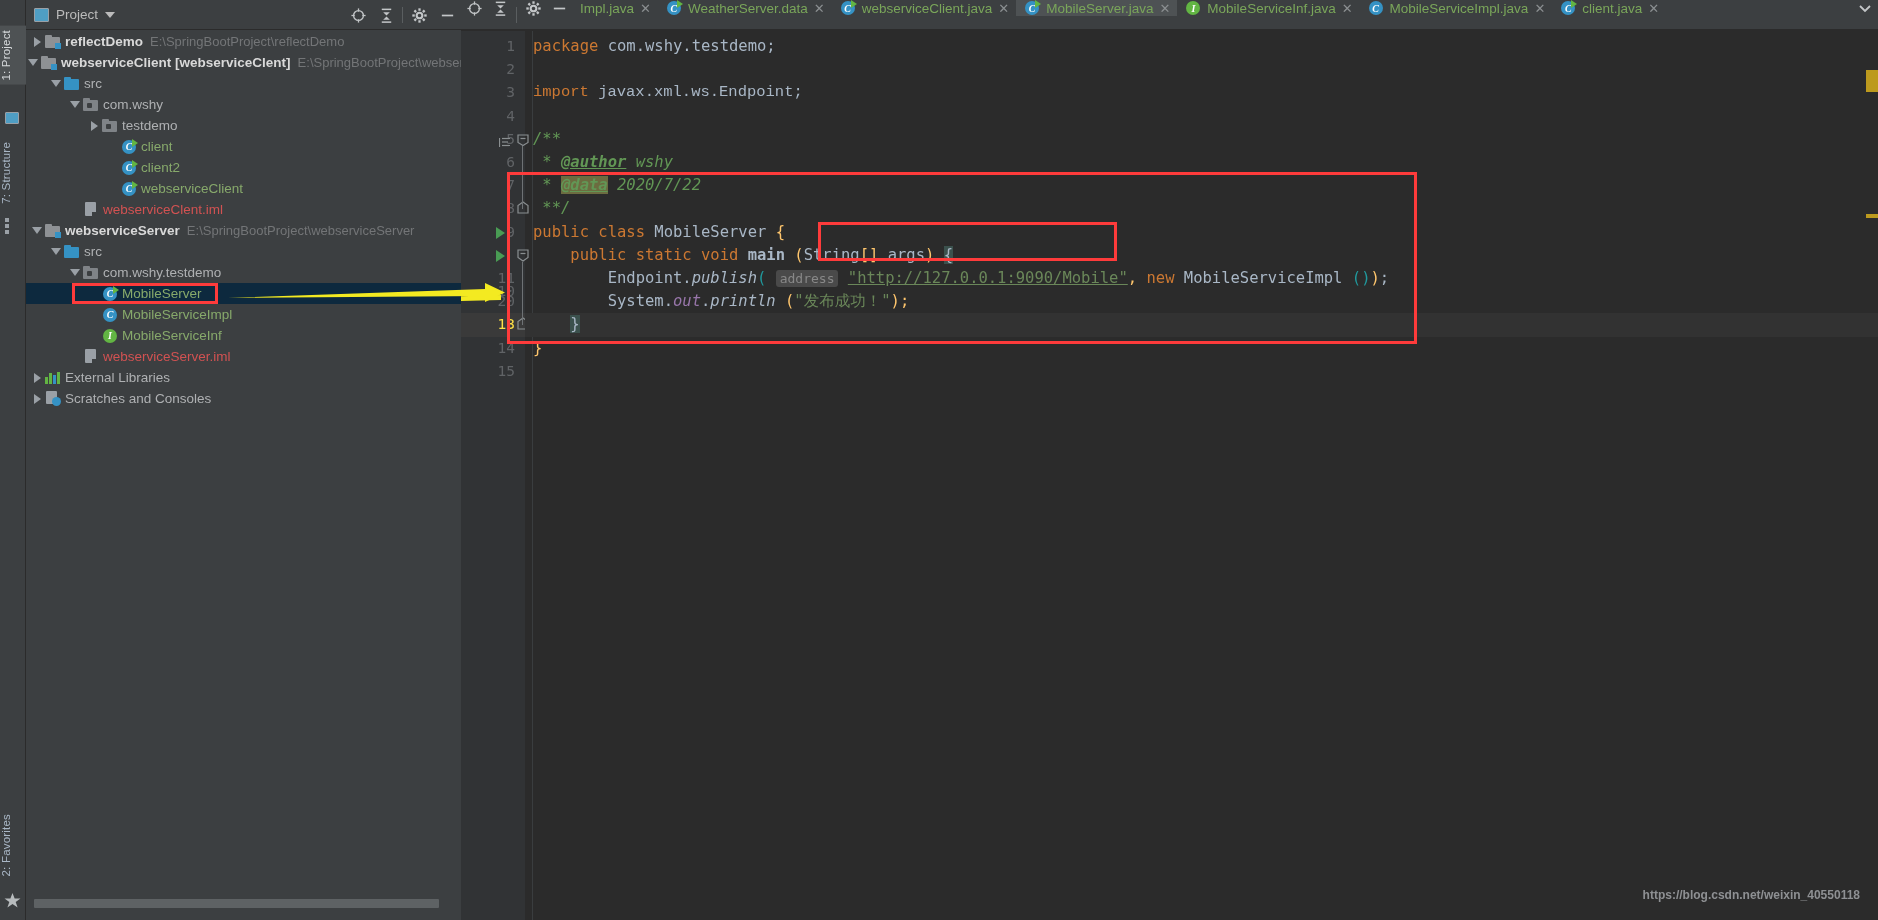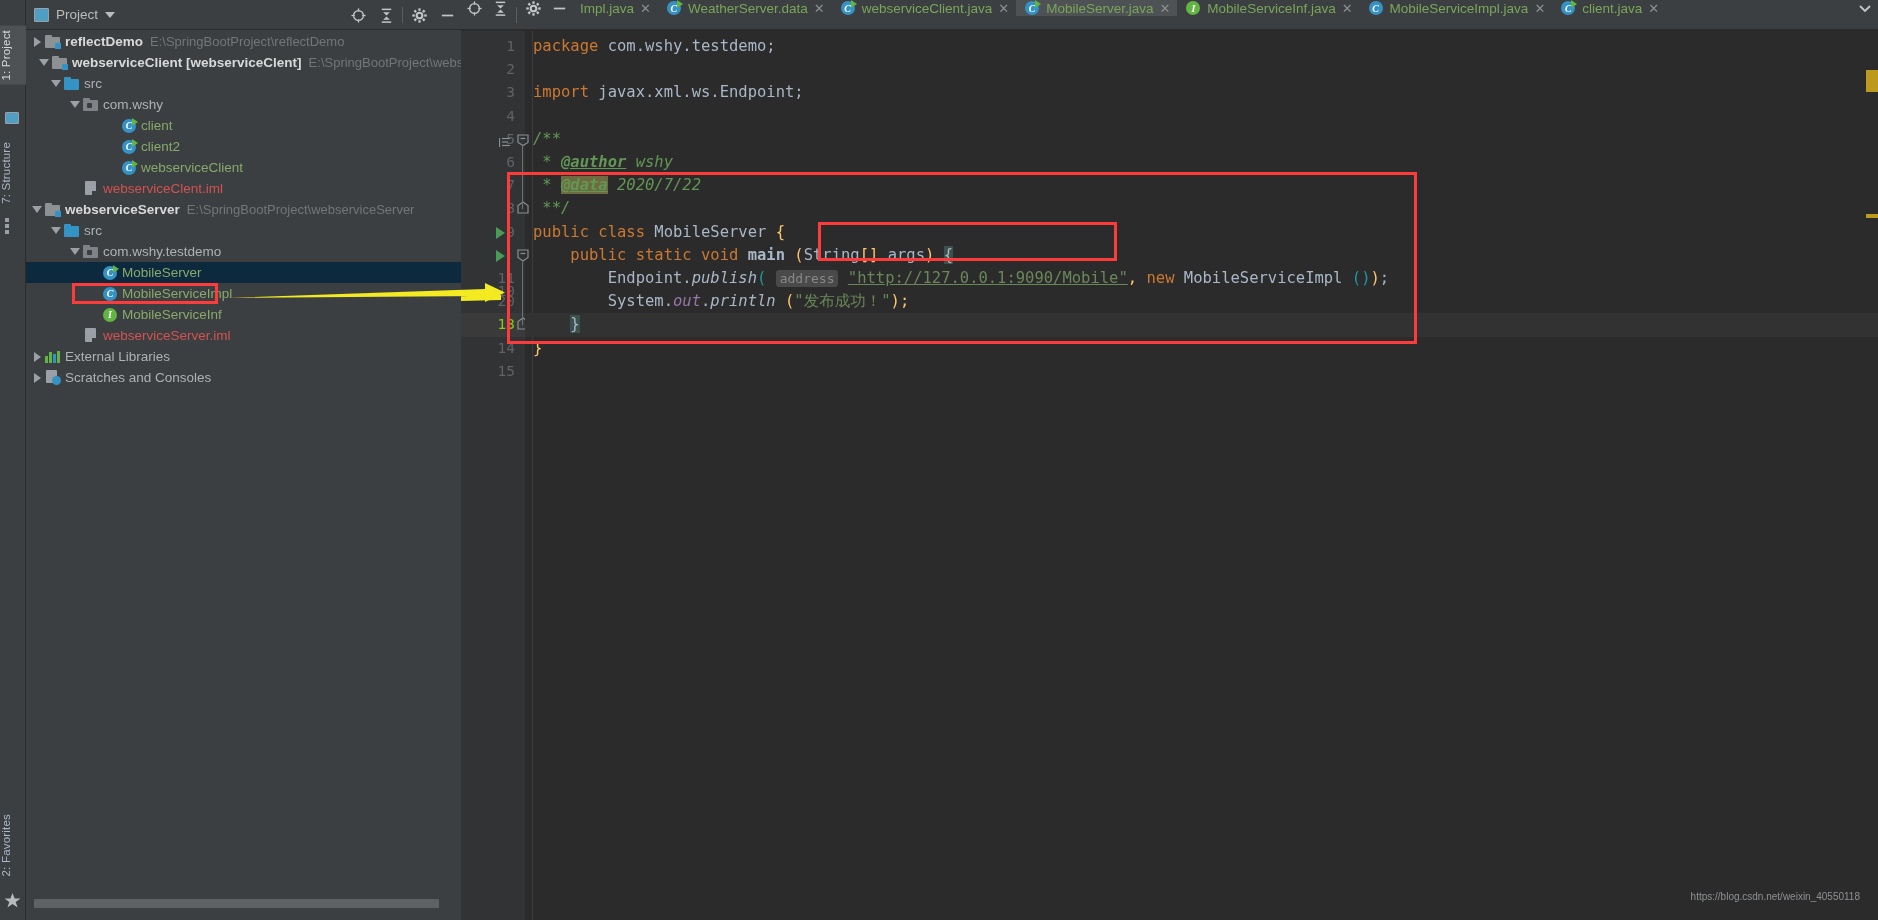--- a/index.html
+++ b/index.html
@@ -194,21 +194,21 @@
     position: absolute; left: 0; top: 0;
     width: 64px; height: 889px;
     background: #313335;
   }
   .ln {
     position: absolute; right: 10px;
     color: #606366; font-size: 14.5px;
     font-family: "DejaVu Sans Mono", monospace;
     text-align: right;
   }
-  .ln.cur { color: #84cc16; }
+  .ln.cur { color: #fde047; }
   .run-mark { position:absolute; left:35px; width:0;height:0;
               border-top:6px solid transparent;border-bottom:6px solid transparent;border-left:9px solid #499c54; }
 
   .code {
     position: absolute; left: 64px; top: 0;
     width: 1353px; height: 889px;
   }
   .cl-row {
     position: absolute; left: 0;
     height: 23.2px; line-height: 23.2px;
@@ -255,22 +255,23 @@
   .arrow-svg { position: absolute; left: 0; top: 0; pointer-events: none; }
 
   
   .marker-bar {
     position: absolute; right: 0; top: 31px; width: 12px; height: 889px;
   }
   .mk { position: absolute; right: 0; background: #bd9a1e; }
 
   .watermark {
     position: absolute; right: 18px; bottom: 18px;
-    color: #8e9093; font-size: 10px;
+    color: #8e9093; font-size: 12px;
     font-family: "Liberation Sans", sans-serif;
+    font-weight: bold;
   }
   .hscroll-editor {
     position: absolute; left: 0; bottom: 0; width: 1417px; height: 10px;
   }
 </style>
 </head>
 <body>
 
 <div id="app">
 
@@ -356,21 +357,21 @@
           <span class="ico">
             <span class="ic-module">
               <i class="f2"></i>
               <i class="f1"></i>
               <i class="badge"></i>
             </span>
           </span>
           <span class="lbl plain bold">reflectDemo</span>
           <span class="path">E:\SpringBootProject\reflectDemo</span>
         </div>
-        <div class="row" style="padding-left: 11px;">
+        <div class="row" style="padding-left: 0;">
           <span class="tw">
             <i class="tri-d"></i>
           </span>
           <span class="ico">
             <span class="ic-module">
               <i class="f2"></i>
               <i class="f1"></i>
               <i class="badge"></i>
             </span>
           </span>
@@ -394,20 +395,33 @@
             <i class="tri-d"></i>
           </span>
           <span class="ico">
             <span class="ic-pkg">
               <i class="f2"></i>
               <i class="f1"></i>
               <i class="dot"></i>
             </span>
           </span>
           <span class="lbl plain">com.wshy</span>
+        </div>
+        <div class="row" style="padding-left: 61px;">
+          <span class="tw">
+            <i class="tri-r"></i>
+          </span>
+          <span class="ico">
+            <span class="ic-pkg">
+              <i class="f2"></i>
+              <i class="f1"></i>
+              <i class="dot"></i>
+            </span>
+          </span>
+          <span class="lbl plain">testdemo</span>
         </div>
         <div class="row" style="padding-left: 80px;">
           <span class="tw"></span>
           <span class="ico">
             <span class="ic-cls">
               <i class="circ"></i>
               <i class="ch">C</i>
               <i class="run"></i>
             </span>
           </span>
@@ -701,21 +715,21 @@
               <line x1="3" y1="5" x2="9" y2="5" stroke="#8a8f91" stroke-width="1.2"></line>
               <line x1="3" y1="8.5" x2="11" y2="8.5" stroke="#8a8f91" stroke-width="1.2"></line>
             </svg></div>
           <div style="position: absolute; left: 61px; top: 114.8px; width: 1px; height: 63.6px; background: rgb(110, 114, 117);"></div>
           <div style="position: absolute; left: 61px; top: 230.8px; width: 1px; height: 63.6px; background: rgb(110, 114, 117);"></div>
         </div>
       <div class="vguide" style="left:71px;"></div>
       <div class="code" id="code">
           <div class="cl-row" style="top: 4px; left: 8px;"><span class="kw">package</span> <span class="cls">com.wshy.testdemo</span>;</div>
           <div class="cl-row" style="top: 27.2px; left: 8px;"></div>
-          <div class="cl-row" style="top: 50.4px; left: 8px;"><span class="kw">import</span> <span class="cls">javax.xml.ws.Endpoint</span>;</div>
+          <div class="cl-row" style="top: 50.4px; left: 8px; font-family: Liberation Mono, monospace;"><span class="kw">import</span> <span class="cls">javax.xml.ws.Endpoint</span>;</div>
           <div class="cl-row" style="top: 73.6px; left: 8px;"></div>
           <div class="cl-row" style="top: 96.8px; left: 8px;"><span class="cmt">/**</span></div>
           <div class="cl-row" style="top: 120px; left: 8px;"><span class="cmt"> * </span><span class="tag">@author</span><span class="cmt"> wshy</span></div>
           <div class="cl-row" style="top: 143.2px; left: 8px;"><span class="cmt"> * </span><span class="tagb">@data</span><span class="cmt"> 2020/7/22</span></div>
           <div class="cl-row" style="top: 166.4px; left: 8px;"><span class="cmt"> **/</span></div>
           <div class="cl-row" style="top: 189.6px; left: 8px;"><span class="kw">public class</span> <span class="cls">MobileServer</span> <span class="brace-y">{</span></div>
           <div class="cl-row" style="top: 212.8px; left: 8px;">    <span class="kw">public static</span> <span class="kw">void</span> <span class="cls" style="font-weight:bold">main</span> <span class="brace-y">(</span><span class="cls">String</span><span class="brace-y">[]</span> args<span class="brace-y">)</span> <span class="brace-g">{</span></div>
           <div class="cl-row" style="top: 236px; left: 8px;">        <span class="cls">Endpoint</span>.<span class="mth">publish</span><span class="paren-c">(</span> <span class="hint">address</span> <span class="url">"http://127.0.0.1:9090/Mobile"</span><span class="brace-y">,</span> <span class="kw">new</span> <span class="cls">MobileServiceImpl</span> <span class="paren-c">()</span><span class="brace-y">)</span>;</div>
           <div class="cl-row" style="top: 259.2px; left: 8px;">        <span class="cls">System</span>.<span class="fld">out</span>.<span class="mth">println</span> <span class="brace-y">(</span><span class="str">"发布成功！"</span><span class="brace-y">)</span><span class="brace-y">;</span></div>
           <div class="cur-line-bg" style="top: 282.4px;"></div>

